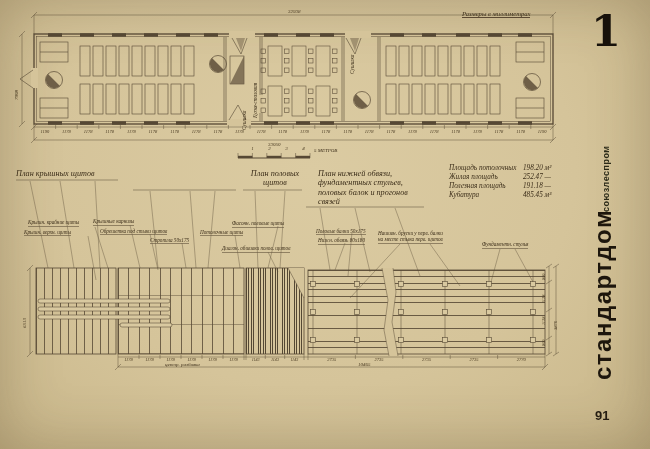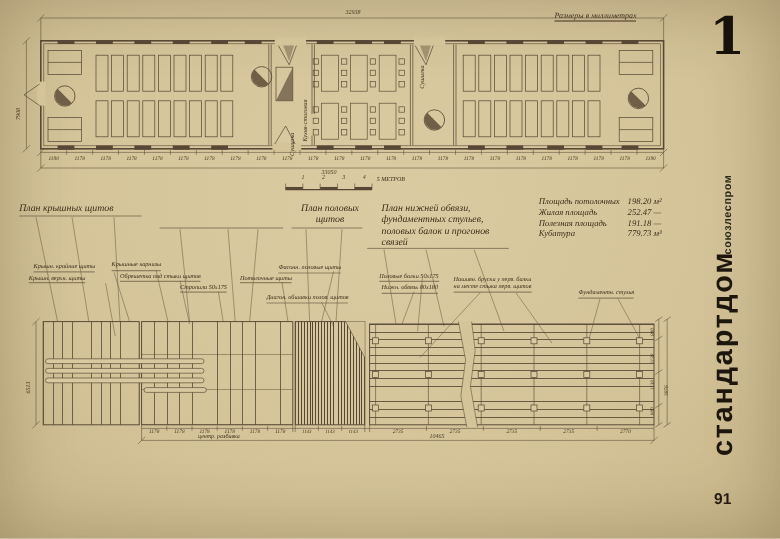--- a/index.html
+++ b/index.html
@@ -329,21 +329,21 @@
       <div class="srow">
       <span class="sl">Жилая площадь</span>
       <span class="sv">252.47 —</span>
     </div>
       <div class="srow">
       <span class="sl">Полезная площадь</span>
       <span class="sv">191.18 —</span>
     </div>
       <div class="srow">
       <span class="sl">Кубатура</span>
-      <span class="sv">779.73 м³</span>
+      <span class="sv">485.45 м³</span>
     </div>
     </div>
 
   <div class="callout hand" style="left:28px;top:220px;">Крышн. крайние щиты</div>
   <div class="callout hand" style="left:24px;top:229.5px;">Крышн. верхн. щиты</div>
   <div class="callout hand" style="left:93px;top:219px;">Крышные карнизы</div>
   <div class="callout hand" style="left:100px;top:228.5px;">Обрешетка под стыки щитов</div>
   <div class="callout hand" style="left:150px;top:237.5px;">Стропила 50х175</div>
   <div class="callout hand" style="left:200px;top:229.5px;">Потолочные щиты</div>
   <div class="callout hand" style="left:232px;top:221px;">Фасонн. половые щиты</div>

